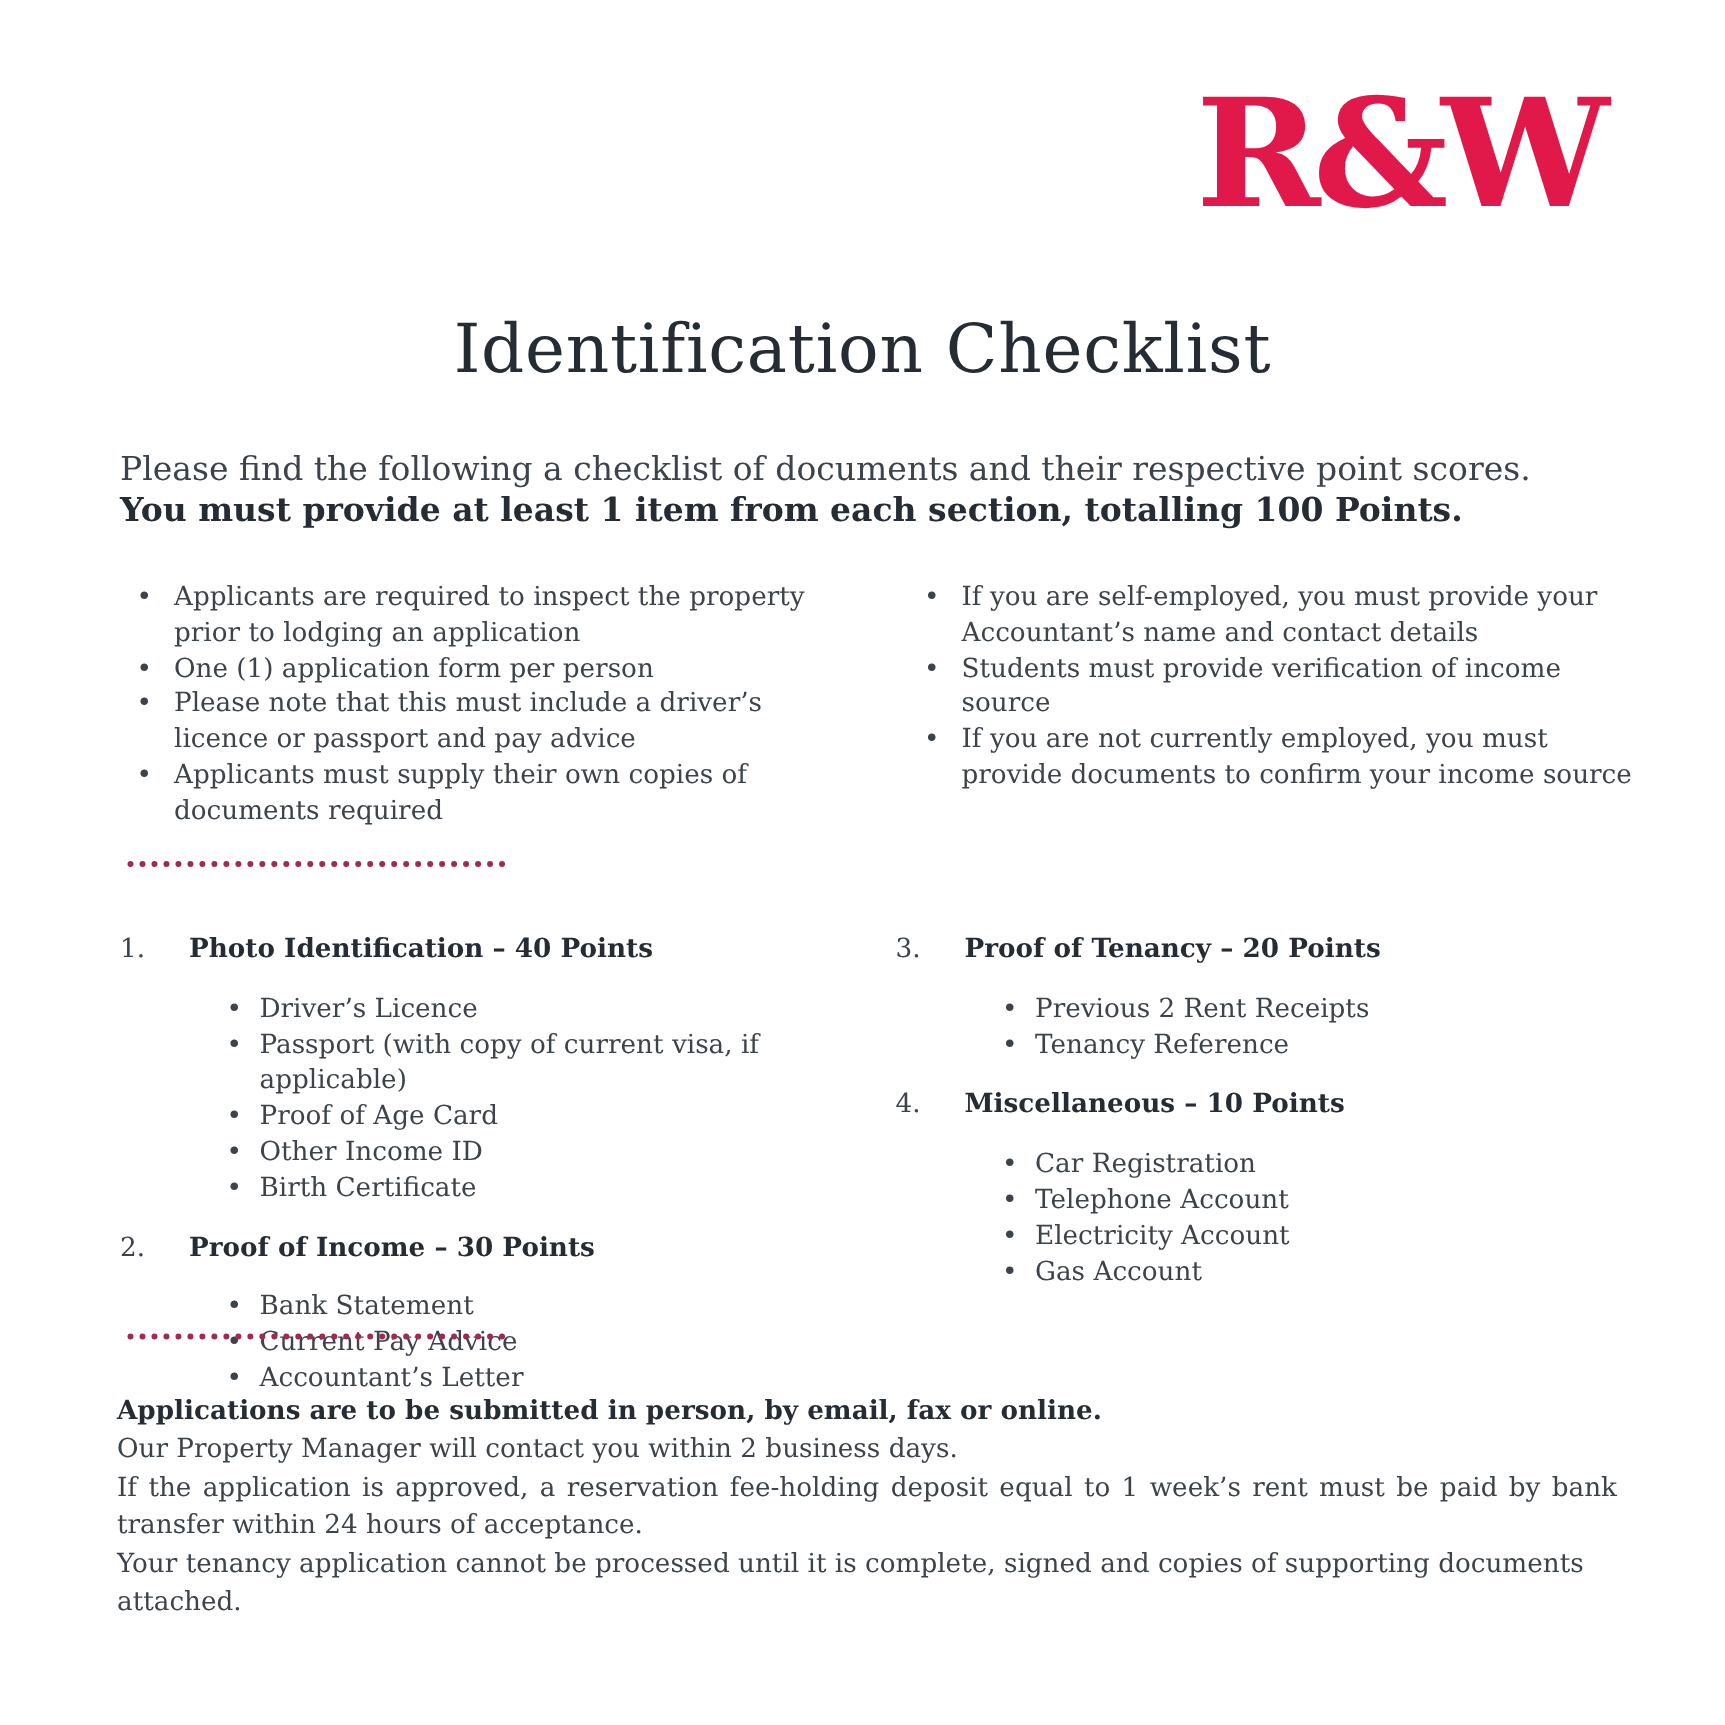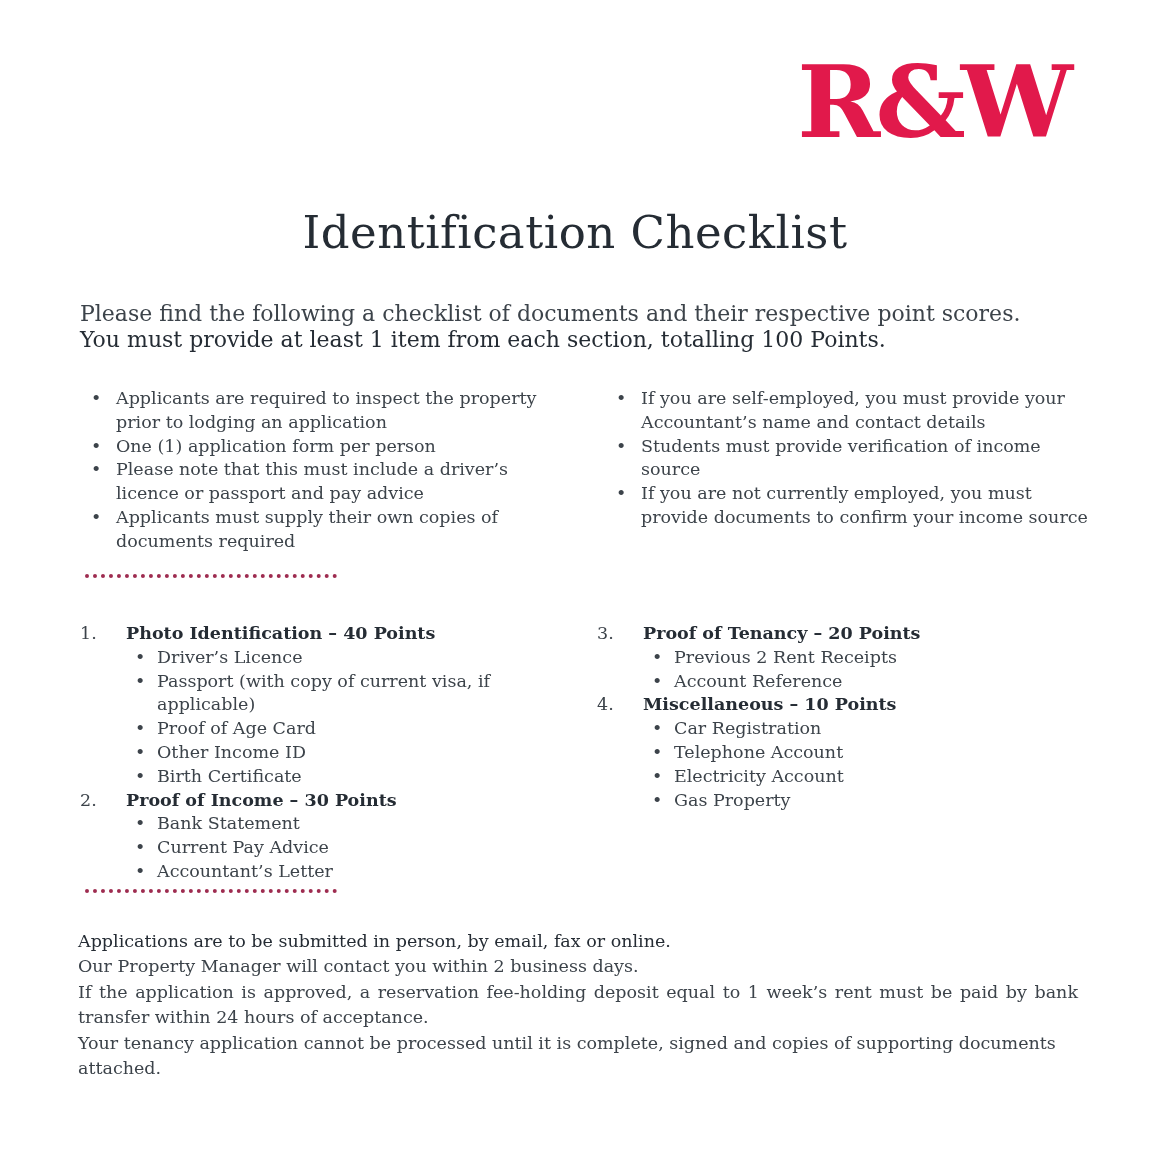--- a/index.html
+++ b/index.html
@@ -25,38 +25,38 @@
   }
 
   .title{
     position:absolute;top:206px;left:0;width:100%;margin:0;
     text-align:center;font-size:45px;font-weight:400;
     color:var(--heading);letter-spacing:0.5px;
   }
 
   .intro{position:absolute;left:80px;top:301px;font-size:22px;line-height:26px;}
   .intro p{margin:0;}
-  .bold{font-weight:normal;color:var(--heading);}
+  .bold{font-weight:bold;color:var(--heading);}
 
   ul.notes{list-style:none;margin:4px;padding:0;font-size:17.5px;line-height:23.8px;}
   ul.notes li{padding-left:27px;position:relative;}
   ul.notes li::before{content:"\2022";position:absolute;left:2px;}
   .notes-left{position:absolute;left:85px;top:383px;width:468px;}
   .notes-right{position:absolute;left:610px;top:383px;width:478px;}
 
   .divider{position:absolute;left:85px;width:252px;height:0;border-top:4px dotted var(--divider);}
   .divider-1{top:574px;}
   .divider-2{top:889px;}
 
   .sections-left{position:absolute;left:80px;top:622px;width:495px;}
   .sections-right{position:absolute;left:597px;top:622px;width:505px;}
   .section-head{display:flex;font-size:17.5px;line-height:23.8px;}
   .section-num{width:46px;flex:0 0 46px;}
   .section-title{font-weight:bold;color:var(--heading);}
-  ul.section-items{list-style:none;margin:0;padding:0 0 0 55px;font-size:17.5px;line-height:23.8px;}
+  ul.section-items{list-style:none;margin:16px;padding:0 0 0 55px;font-size:17.5px;line-height:23.8px;}
   ul.section-items li{padding-left:22px;position:relative;}
   ul.section-items li::before{content:"\2022";position:absolute;left:0;}
 
   .footer{position:absolute;left:78px;top:929px;width:1000px;font-size:17.5px;line-height:25.4px;}
   .footer p{margin:0;}
   .just{text-align:justify;}
 </style>
 </head>
 <body>
 
@@ -112,33 +112,33 @@
       </div>
     </div>
   <div class="sections-right">
       <div class="section">
         <div class="section-head">
           <span class="section-num">3.</span>
           <span class="section-title">Proof of Tenancy – 20 Points</span>
         </div>
         <ul class="section-items">
           <li>Previous 2 Rent Receipts</li>
-          <li>Account Reference</li>
+          <li>Tenancy Reference</li>
         </ul>
       </div>
       <div class="section">
         <div class="section-head">
           <span class="section-num">4.</span>
           <span class="section-title">Miscellaneous – 10 Points</span>
         </div>
         <ul class="section-items">
           <li>Car Registration</li>
           <li>Telephone Account</li>
           <li>Electricity Account</li>
-          <li>Gas Property</li>
+          <li>Gas Account</li>
         </ul>
       </div>
     </div>
 
   <div class="divider divider-2"></div>
 
   <div class="footer">
     <p class="bold">Applications are to be submitted in person, by email, fax or online.</p>
     <p>Our Property Manager will contact you within 2 business days.</p>
     <p class="just">If the application is approved, a reservation fee-holding deposit equal to 1 week’s rent must be paid by bank transfer within 24 hours of acceptance.</p>

